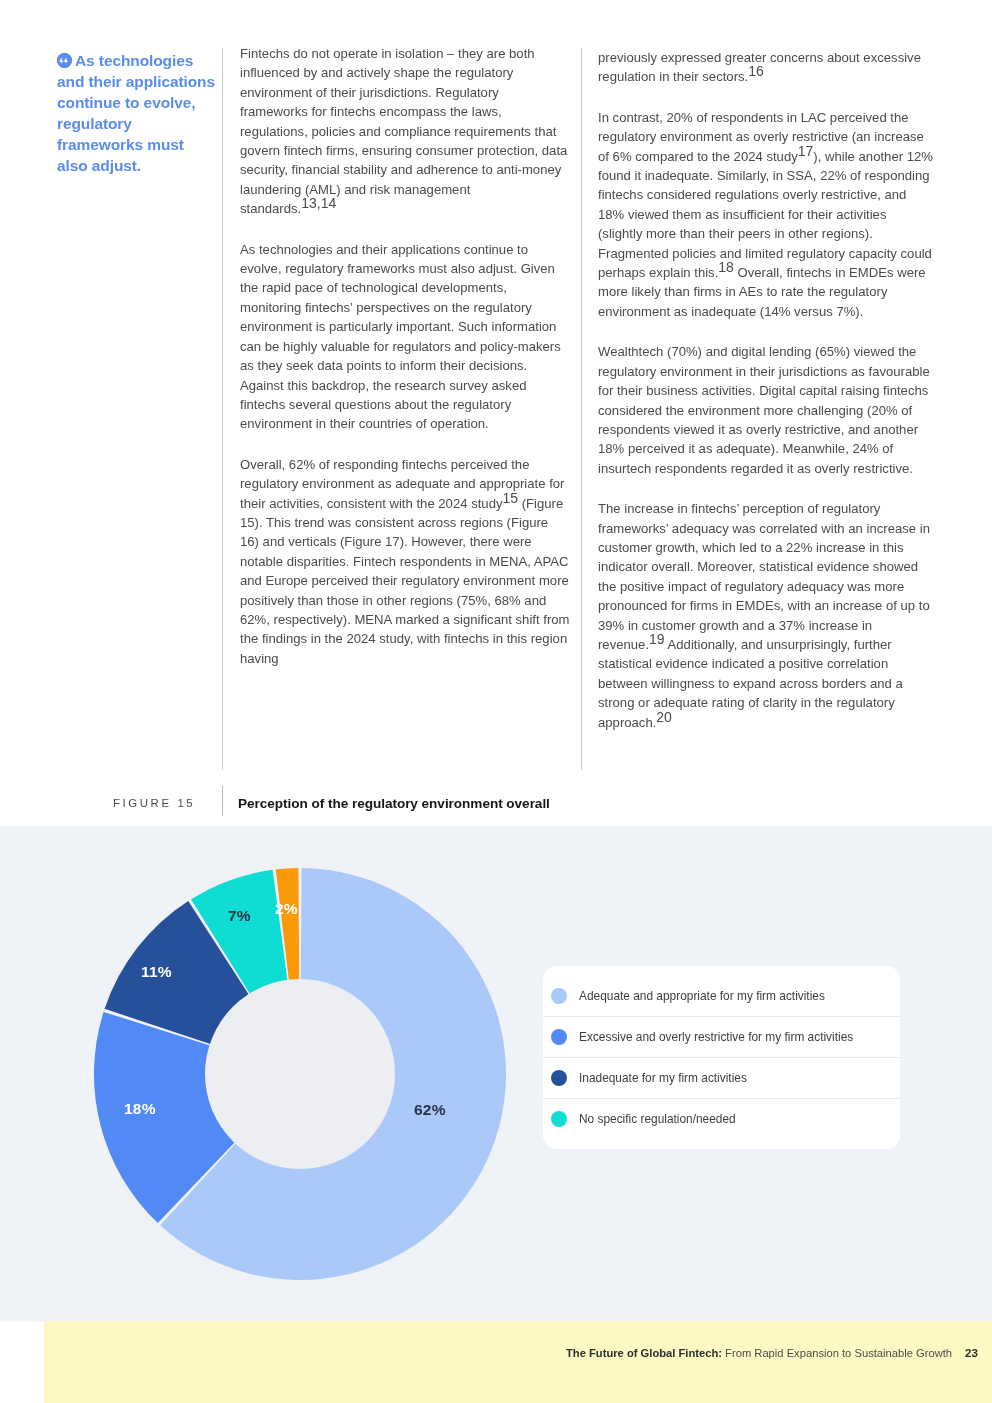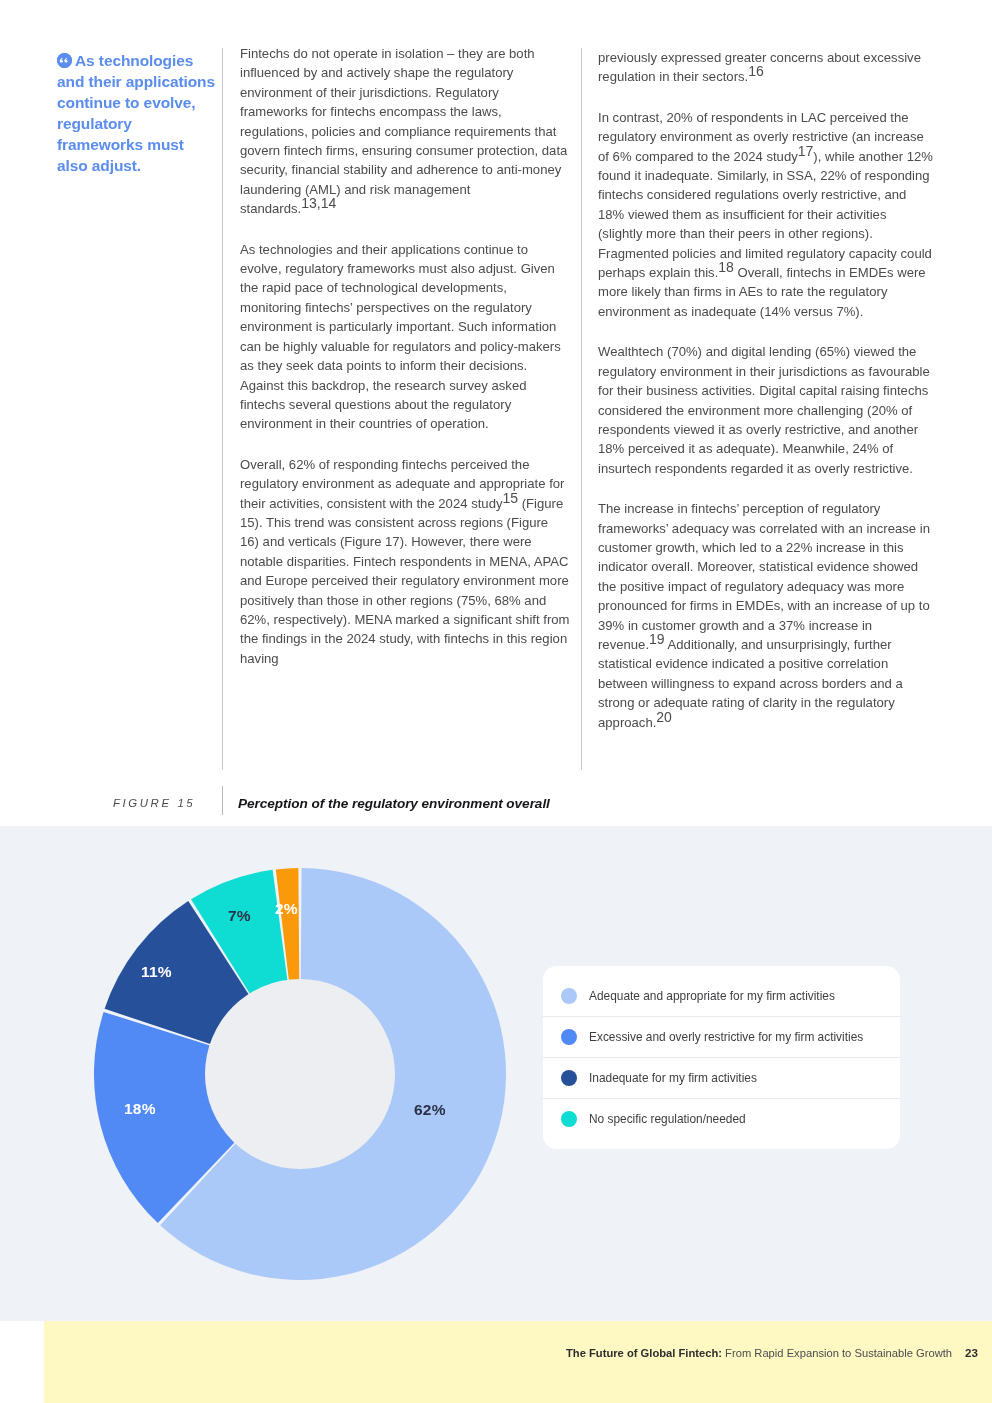--- a/index.html
+++ b/index.html
@@ -92,21 +92,20 @@
 
   
   .fig-caption {
     position: absolute;
     left: 0;
     top: 788px;
     width: 992px;
     height: 30px;
     display: flex;
     align-items: center;
-    font-style: italic;
   }
   .fig-label {
     position: absolute;
     left: 113px;
     font-size: 11.4px;
     letter-spacing: 2.6px;
     color: #4b4b4f;
     font-weight: 400;
   }
   .fig-rule {
@@ -171,21 +170,21 @@
     width: 357px;
     background: #ffffff;
     border-radius: 14px;
     padding: 10px 0 10px 0;
     box-sizing: border-box;
   }
   .legend-row {
     display: flex;
     align-items: center;
     height: 40px;
-    padding: 0 18px 0 18px;
+    padding: 0 18px 0 8px;
     border-bottom: 1px solid #e7e9ee;
   }
   .legend-row:last-child { border-bottom: none; }
   .legend-swatch {
     width: 16px;
     height: 16px;
     border-radius: 50%;
     flex: 0 0 16px;
     margin-right: 12px;
   }

